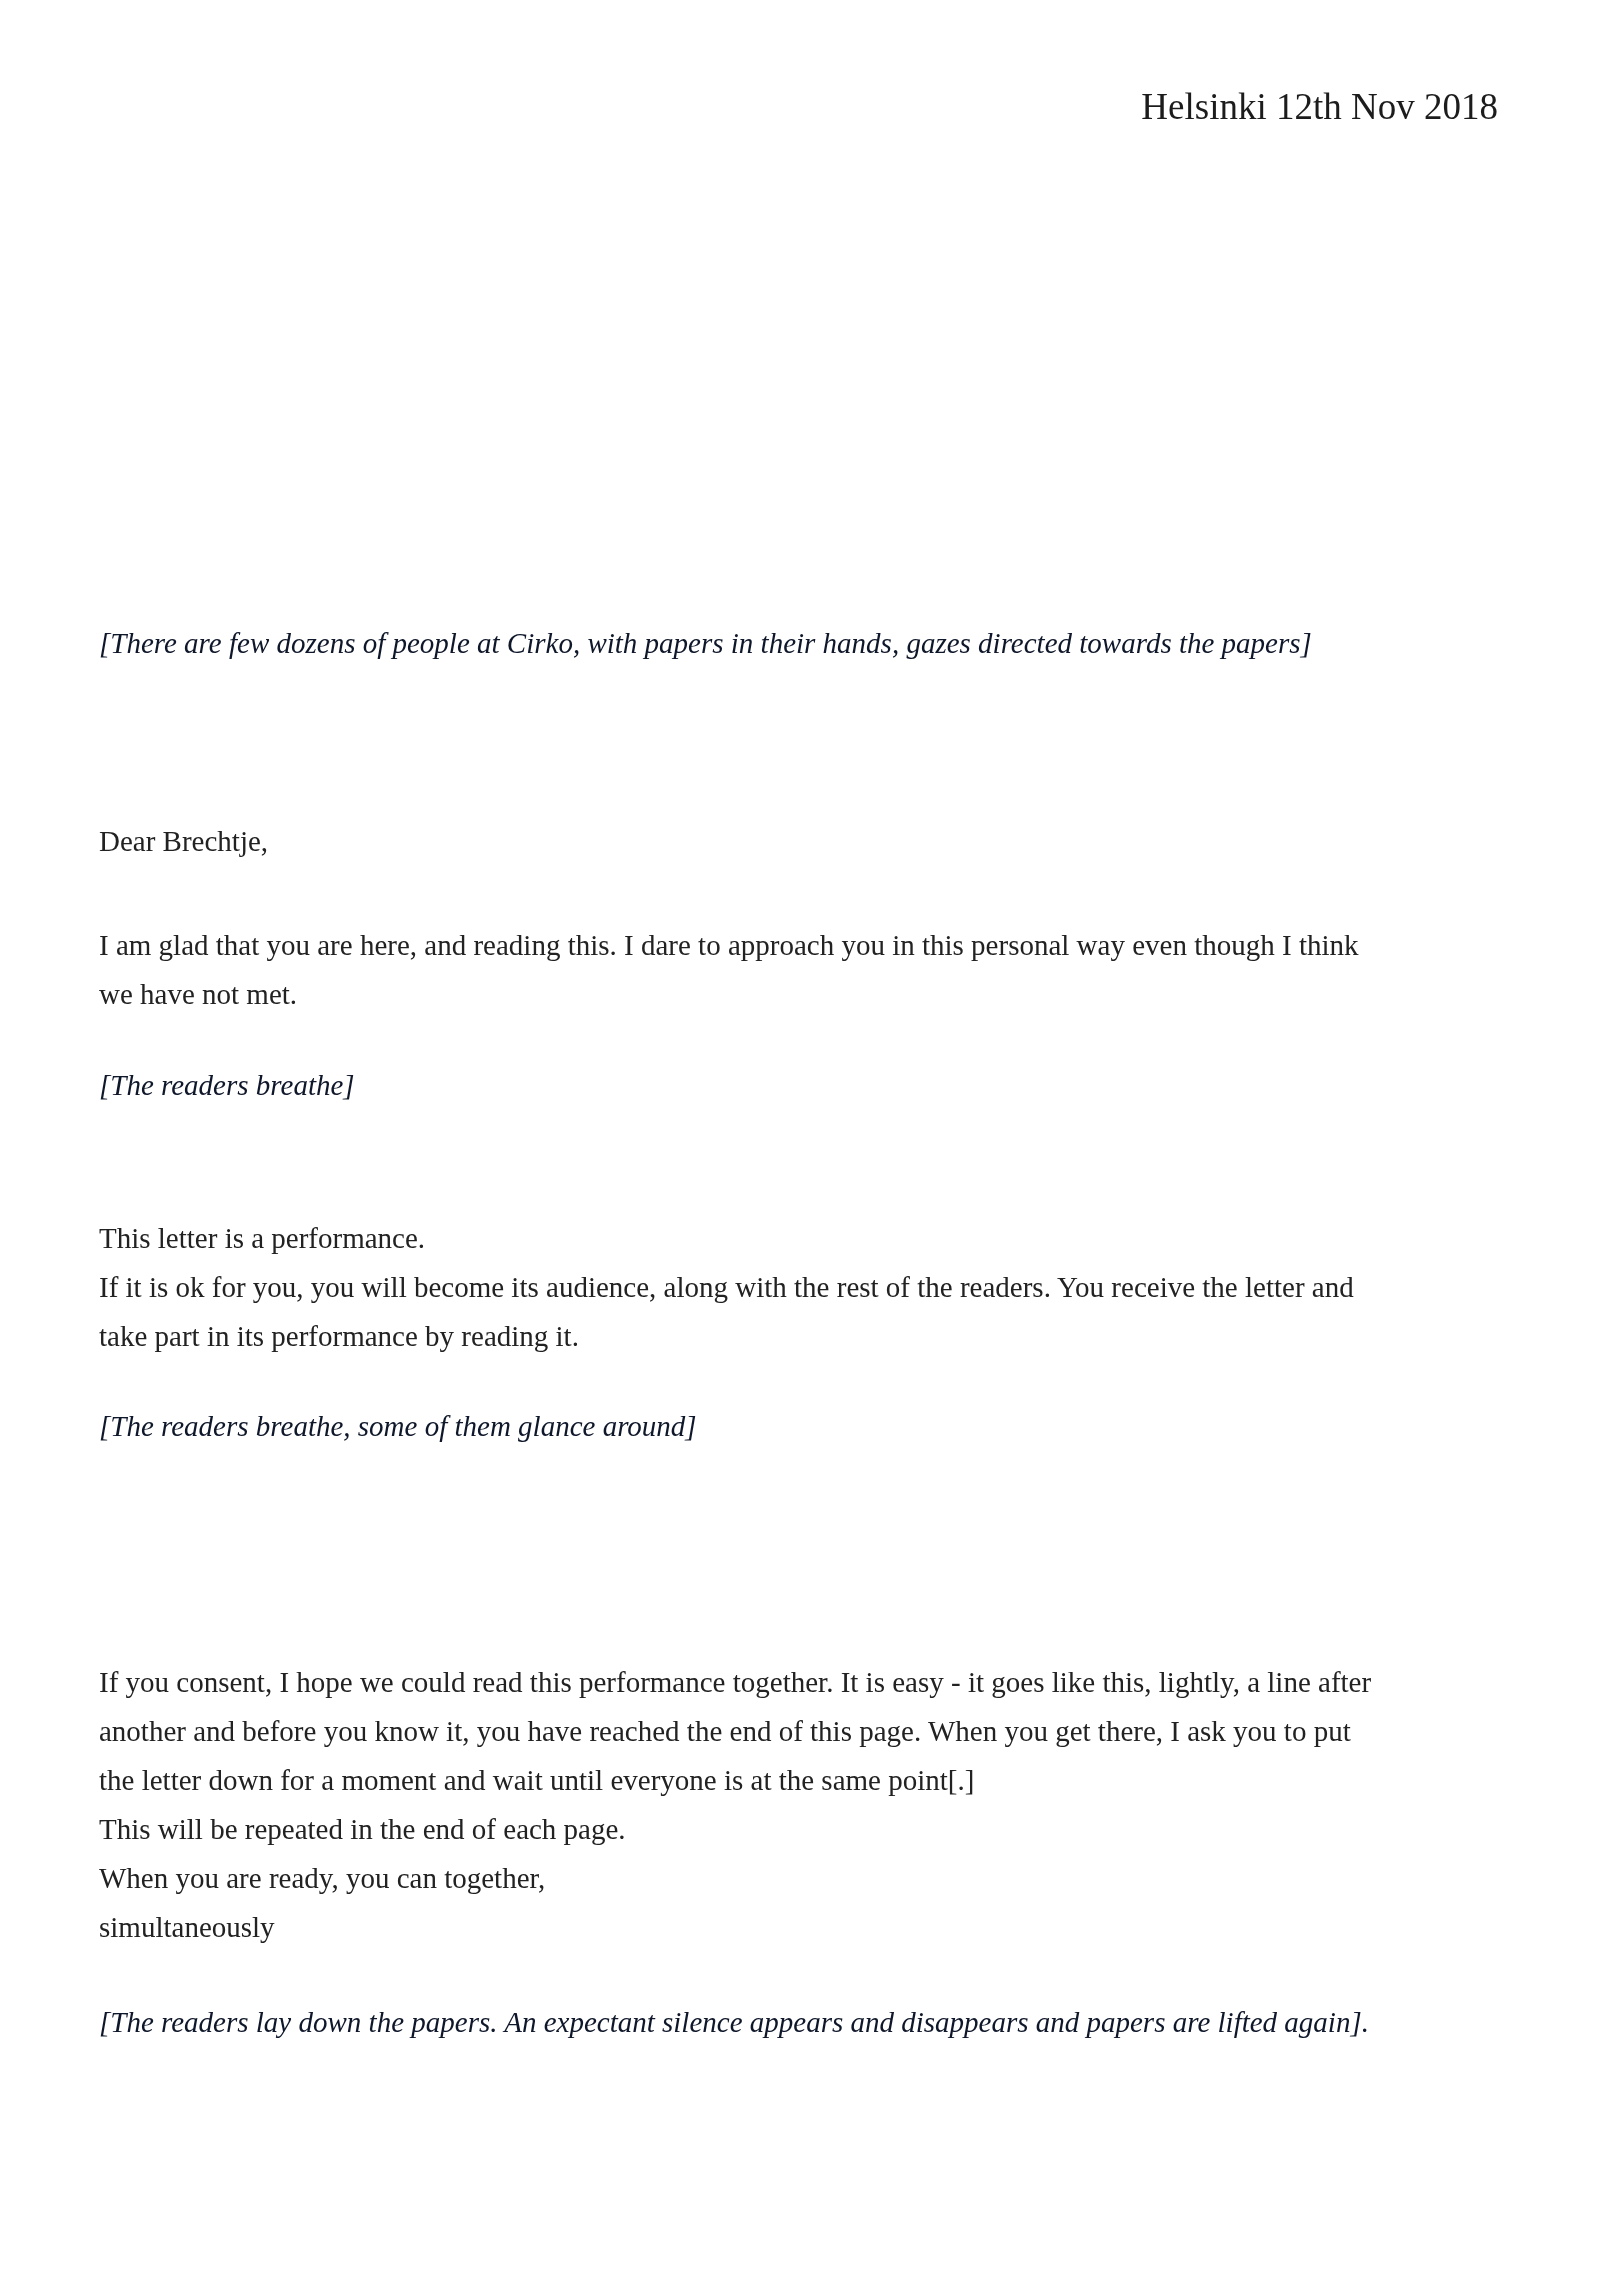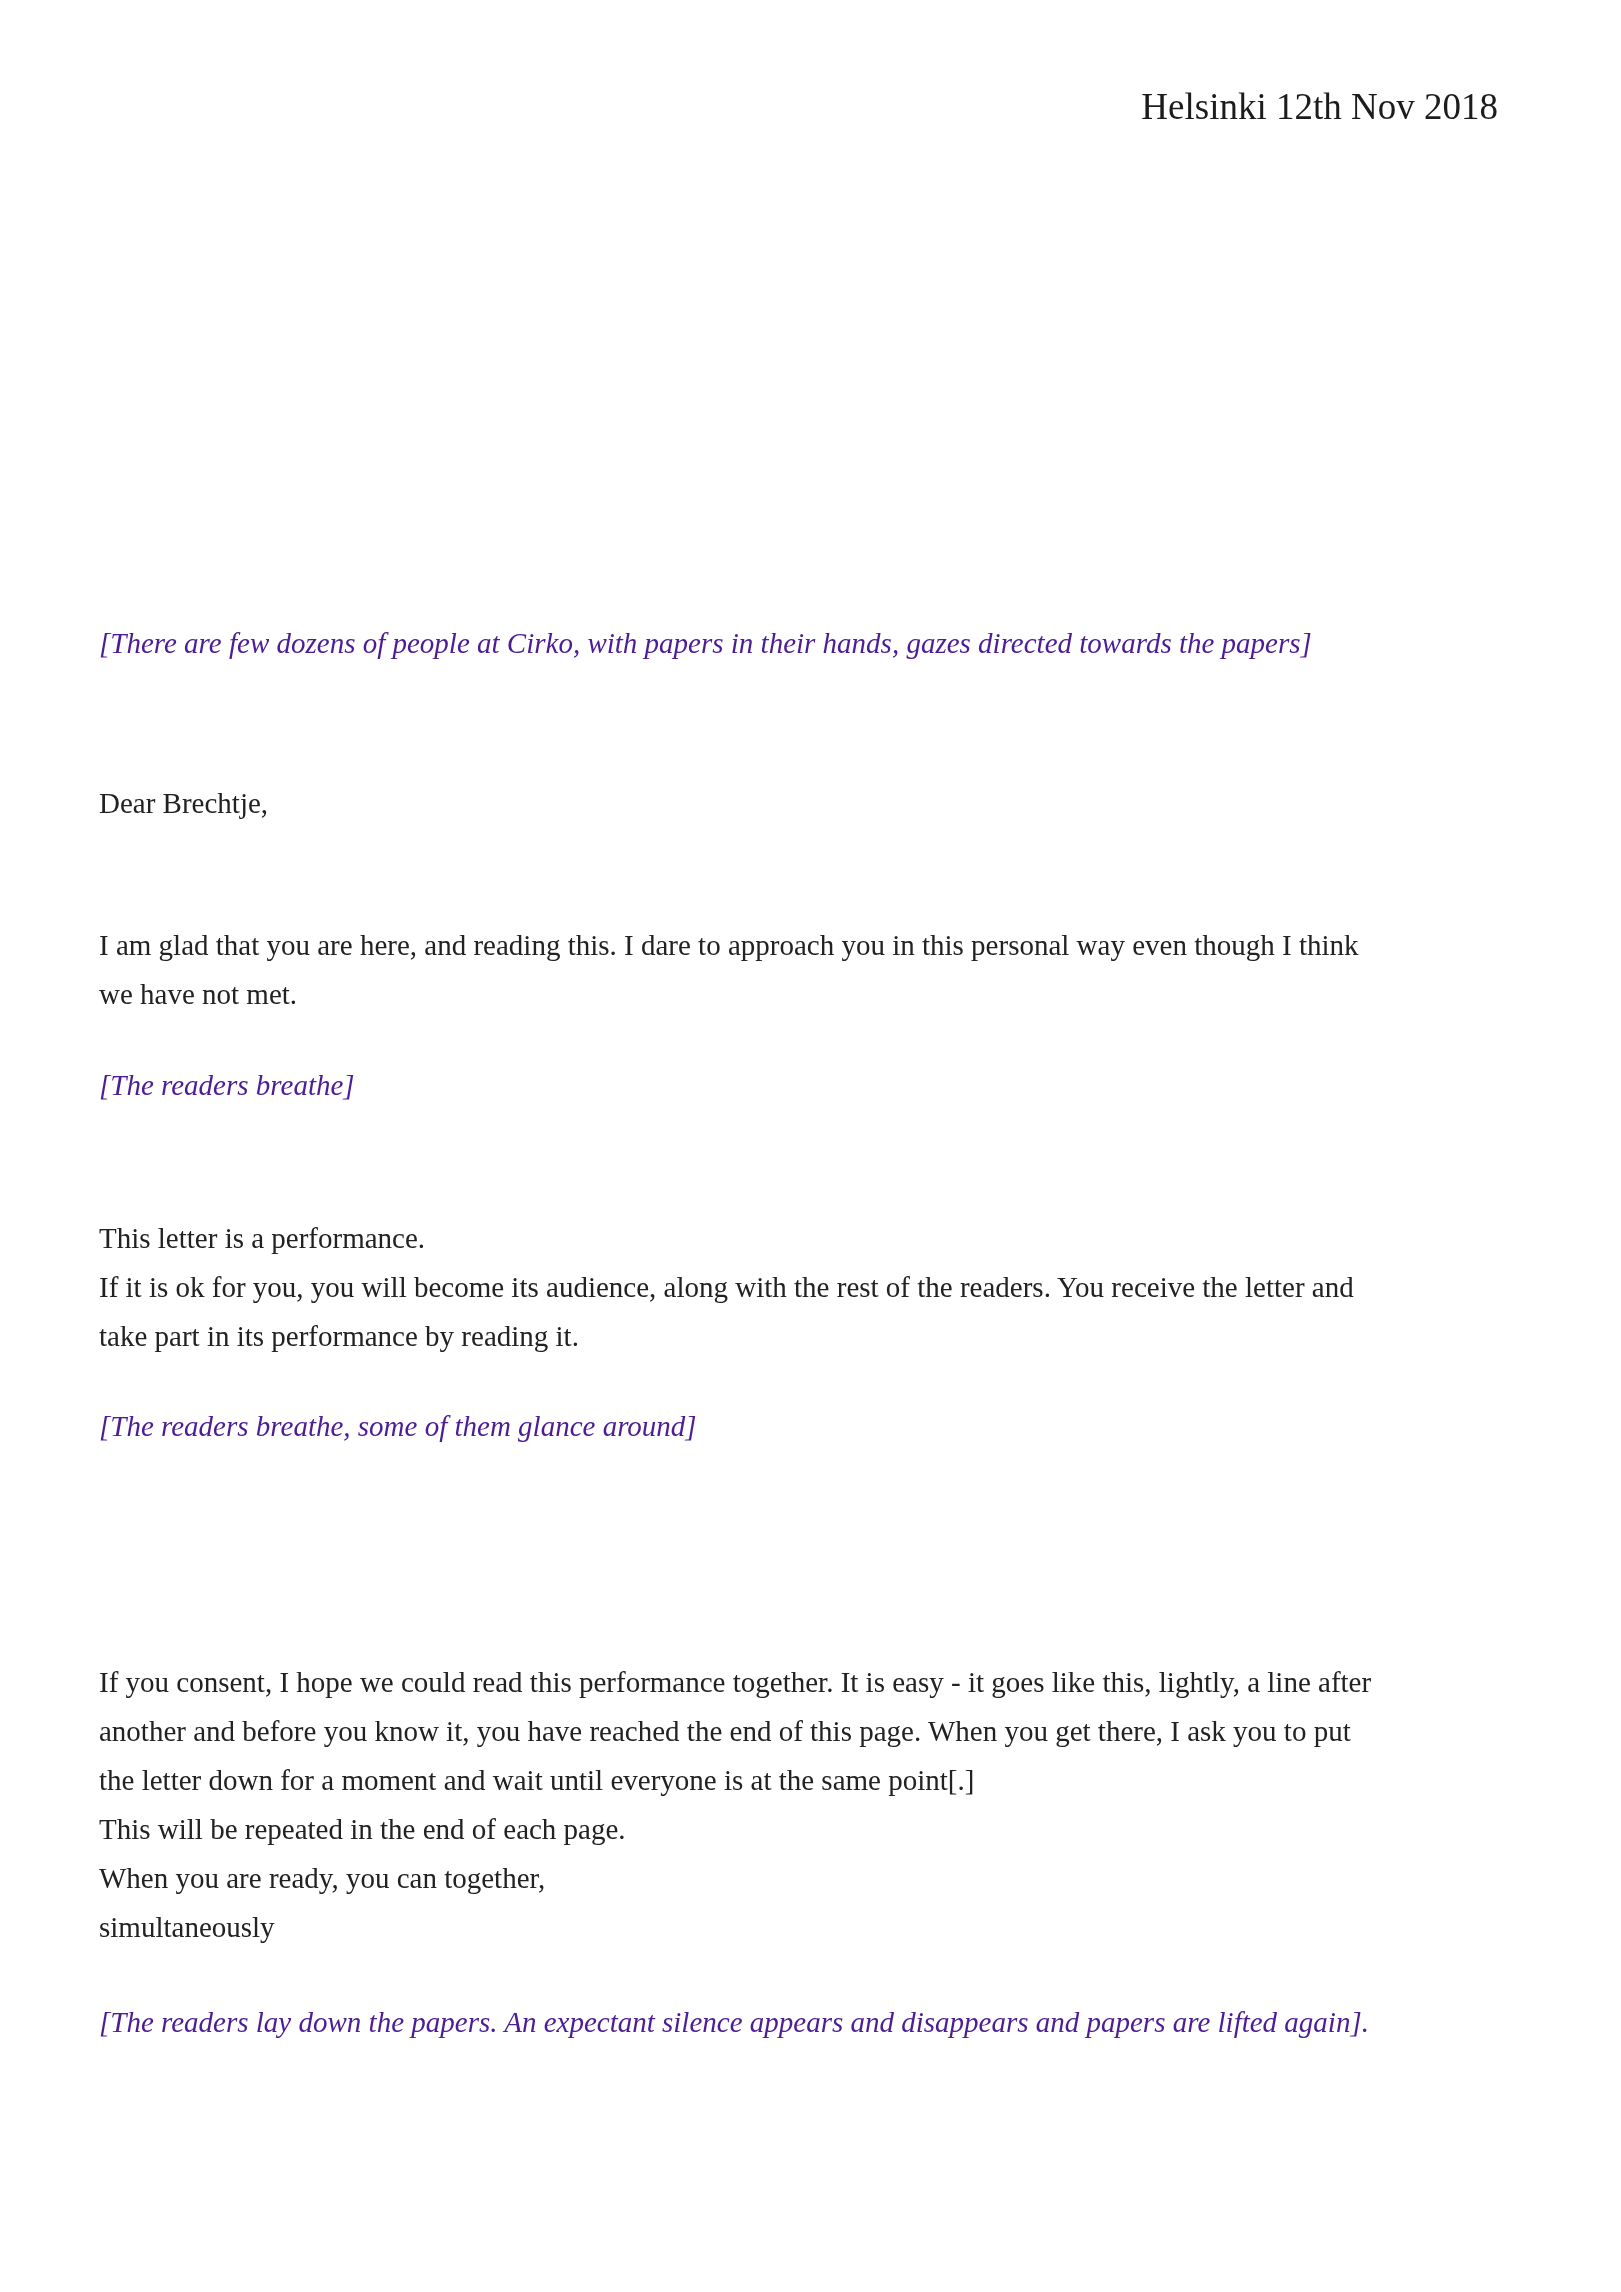--- a/index.html
+++ b/index.html
@@ -29,26 +29,26 @@
   }
   .block {
     position: absolute;
     left: 99px;
     width: 1431px;
   }
   .line {
     white-space: pre;
   }
   .stage {
-    color: #4c1d95;
+    color: #0f172a;
     font-style: italic;
   }
   
   .pos-stage1 { top: 619px; }
-  .pos-salutation { top: 779px; }
+  .pos-salutation { top: 817px; }
   .pos-para1 { top: 921px; }
   .pos-stage2 { top: 1061px; }
   .pos-para2 { top: 1214px; }
   .pos-stage3 { top: 1402px; }
   .pos-para3 { top: 1658px; }
   .pos-stage4 { top: 1998px; }
 </style>
 </head>
 <body>
 

